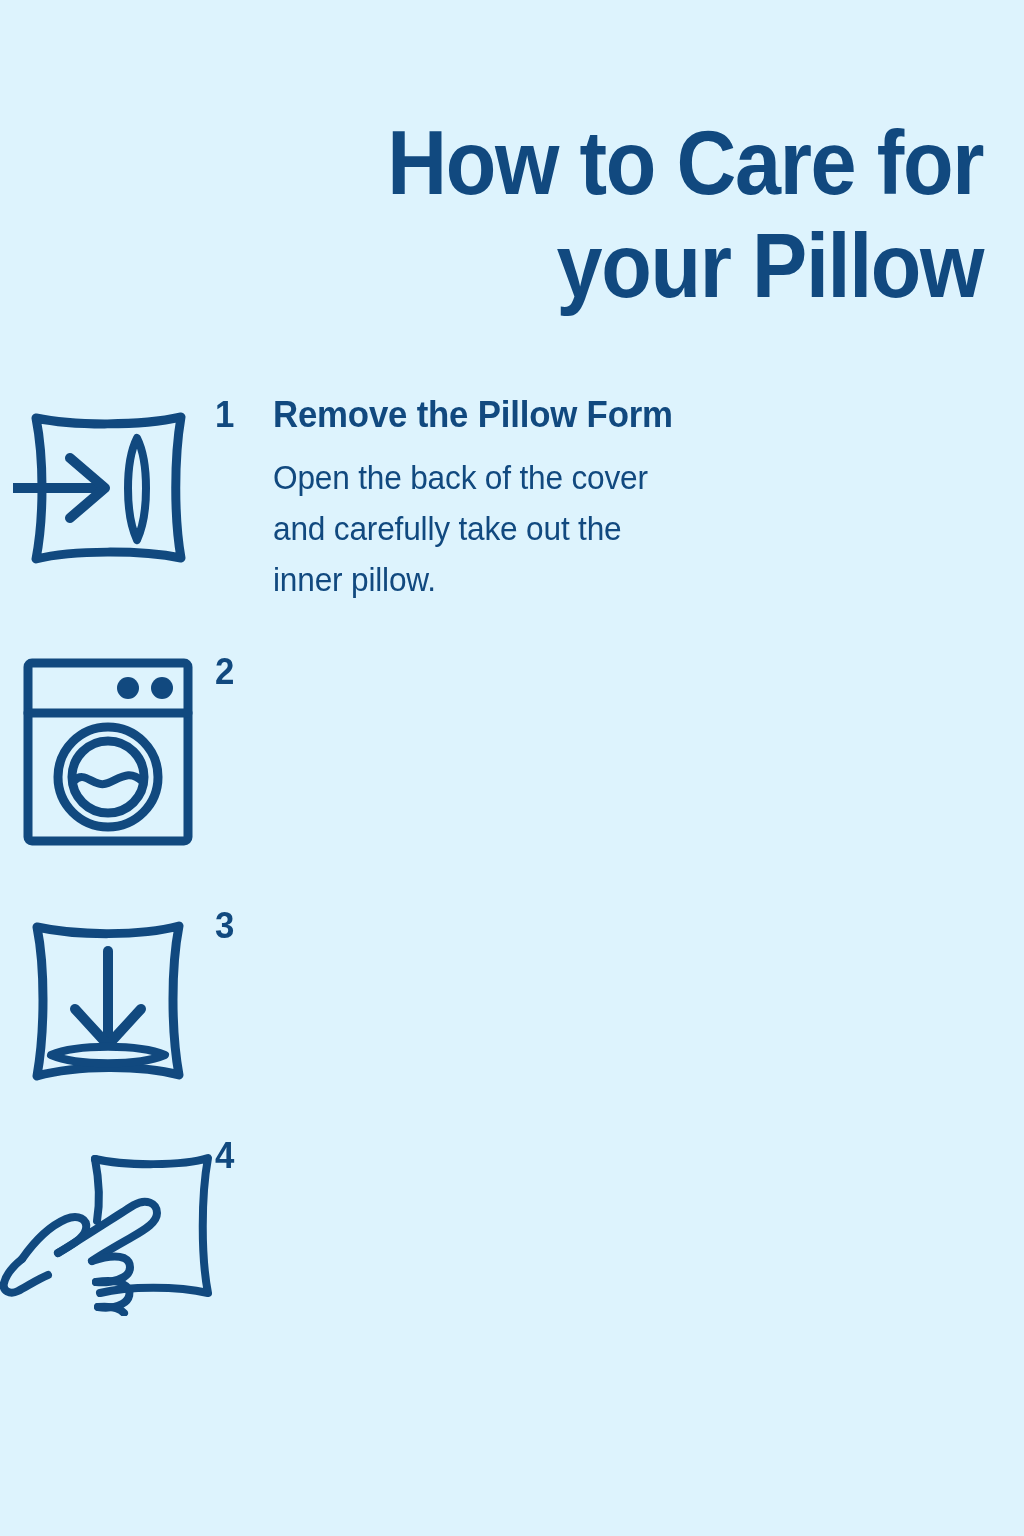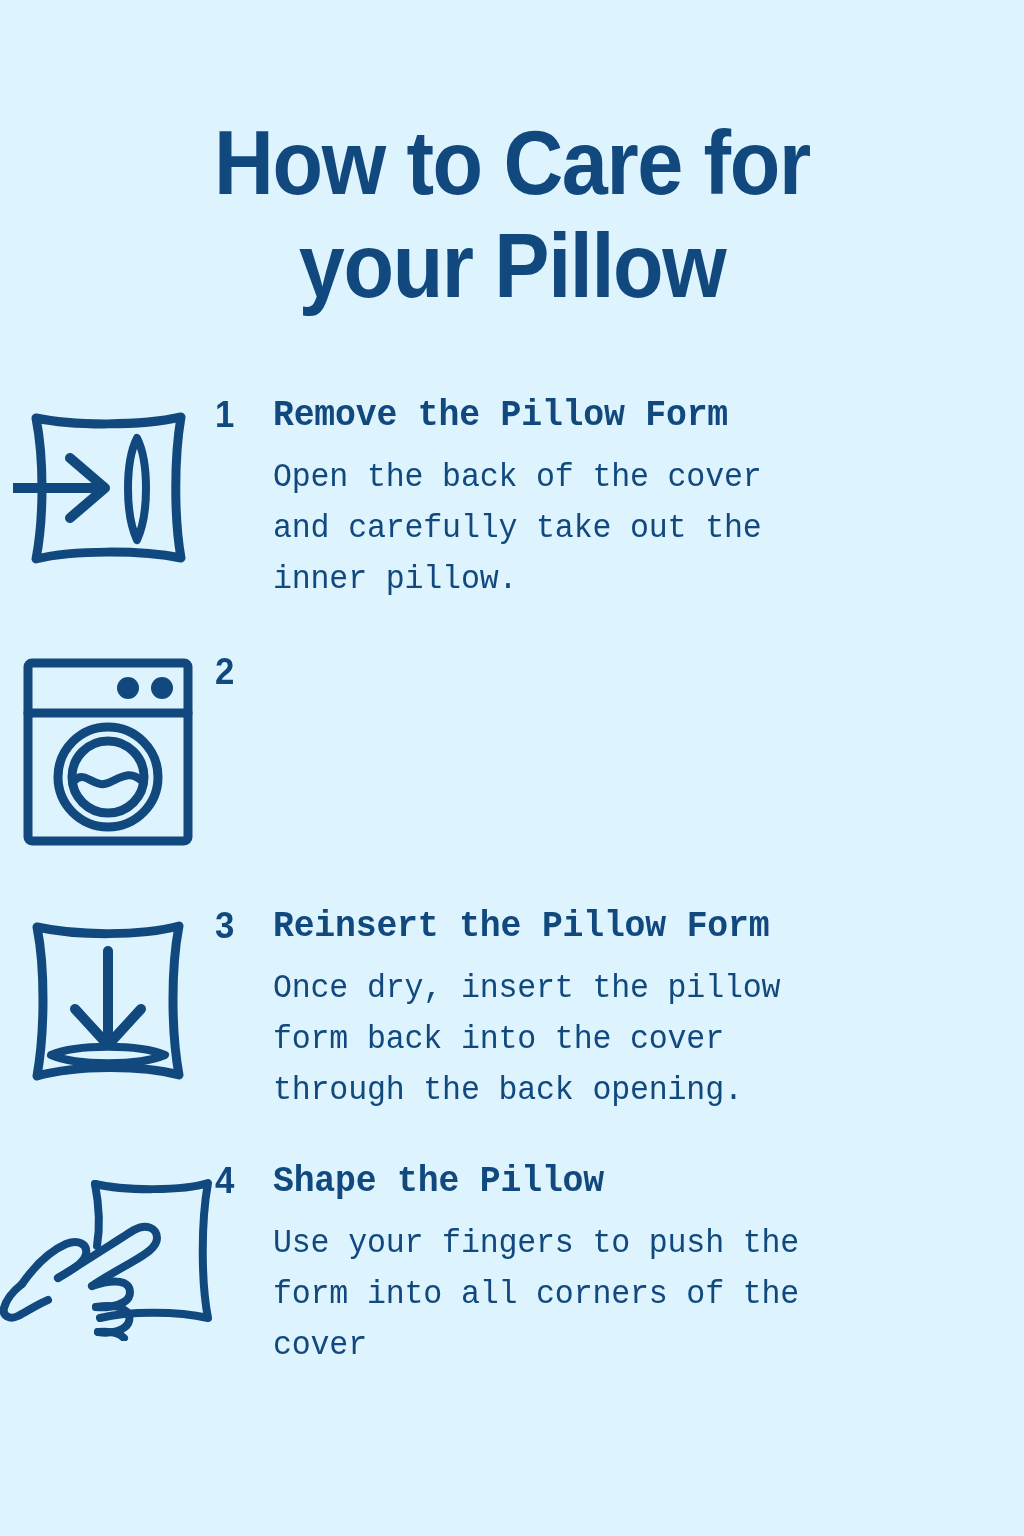--- a/index.html
+++ b/index.html
@@ -20,21 +20,21 @@
     height: 1536px;
     background: #ddf3fd;
   }
 
   
   .title-block {
     position: absolute;
     left: 0;
     top: 112px;
     width: 1024px;
-    text-align: center;
+    text-align: right;
   }
   .title-line {
     font-size: 90px;
     font-weight: 700;
     line-height: 1.14;
     letter-spacing: -1.5px;
     color: #11497f;
     transform: scaleX(0.92);
     transform-origin: center;
     white-space: nowrap;
@@ -72,21 +72,20 @@
     flex: 0 0 58px;
     font-size: 37px;
     font-weight: 700;
     line-height: 46px;
     color: #11497f;
     transform: scaleX(0.94);
     transform-origin: left center;
   }
   .step-text {
     flex: 1 1 auto;
-    font-family: Liberation Mono, monospace;
   }
   .step-heading {
     font-size: 37px;
     font-weight: 700;
     line-height: 46px;
     color: #11497f;
     letter-spacing: -0.2px;
     transform: scaleX(0.94);
     transform-origin: left center;
     white-space: nowrap;
@@ -172,52 +171,37 @@
           <svg width="186" height="180" viewBox="0 0 186 180" fill="none" stroke="#11497f" stroke-width="9" stroke-linecap="round" stroke-linejoin="round">
             <path d="M22 16 C 62 25, 126 25, 164 15 C 156 56, 156 120, 164 164 C 126 154, 62 154, 22 165 C 30 120, 30 56, 22 16 Z"></path>
             <path d="M93 40 L 93 131" stroke-width="10"></path>
             <path d="M60 98 L 93 134 L 126 98" stroke-width="10" fill="none"></path>
             <path d="M36 144 C 62 133, 124 133, 150 144 C 124 155, 62 155, 36 144 Z" stroke-width="8"></path>
           </svg>
         </span>
       </div>
       <div class="step-body">
         <div class="step-num">3</div>
-        <div class="step-text">
-          <div class="step-heading">Reinsert the Pillow Form</div>
-          <div class="step-desc">
-            <span>Once dry, insert the pillow</span><br>
-            <span>form back into the cover</span><br>
-            <span>through the back opening.</span>
-          </div>
-        </div>
       </div>
     </div>
 
     <div class="step step-4">
       <div class="step-icon">
         <span>
           <svg width="215" height="175" viewBox="0 0 215 175" fill="none" stroke="#11497f" stroke-width="8" stroke-linecap="round" stroke-linejoin="round">
             <path d="M95 18 C 124 25, 184 25, 208 17 C 201 55, 201 116, 208 152 C 178 145, 128 145, 100 152"></path>
             <path d="M95 18 C 100 44, 100 62, 97 80"></path>
             <path d="M22 118 C 36 98, 52 84, 66 78 C 78 73, 88 78, 86 88 C 84 97, 72 104, 58 112"></path>
             <path d="M58 112 C 84 96, 118 74, 134 64 C 146 57, 157 62, 157 72 C 157 81, 146 88, 132 96 C 118 104, 100 114, 92 120"></path>
             <path d="M92 120 C 104 116, 116 114, 124 117 C 132 121, 132 131, 124 136 C 116 141, 104 142, 96 141"></path>
             <path d="M96 141 C 108 139, 120 140, 126 145 C 132 150, 130 159, 122 163 C 114 167, 104 167, 98 166"></path>
             <path d="M98 166 C 110 165, 120 167, 124 172"></path>
             <path d="M22 118 C 12 126, 6 134, 4 142 C 2 150, 10 154, 18 150 C 26 146, 38 138, 48 134"></path>
           </svg>
         </span>
       </div>
       <div class="step-body">
         <div class="step-num">4</div>
-        <div class="step-text">
-          <div class="step-heading">Shape the Pillow</div>
-          <div class="step-desc">
-            <span>Use your fingers to push the</span><br>
-            <span>form into all corners of the cover</span>
-          </div>
-        </div>
       </div>
     </div>
 
   </div>
 </div>
 
 </body></html>

